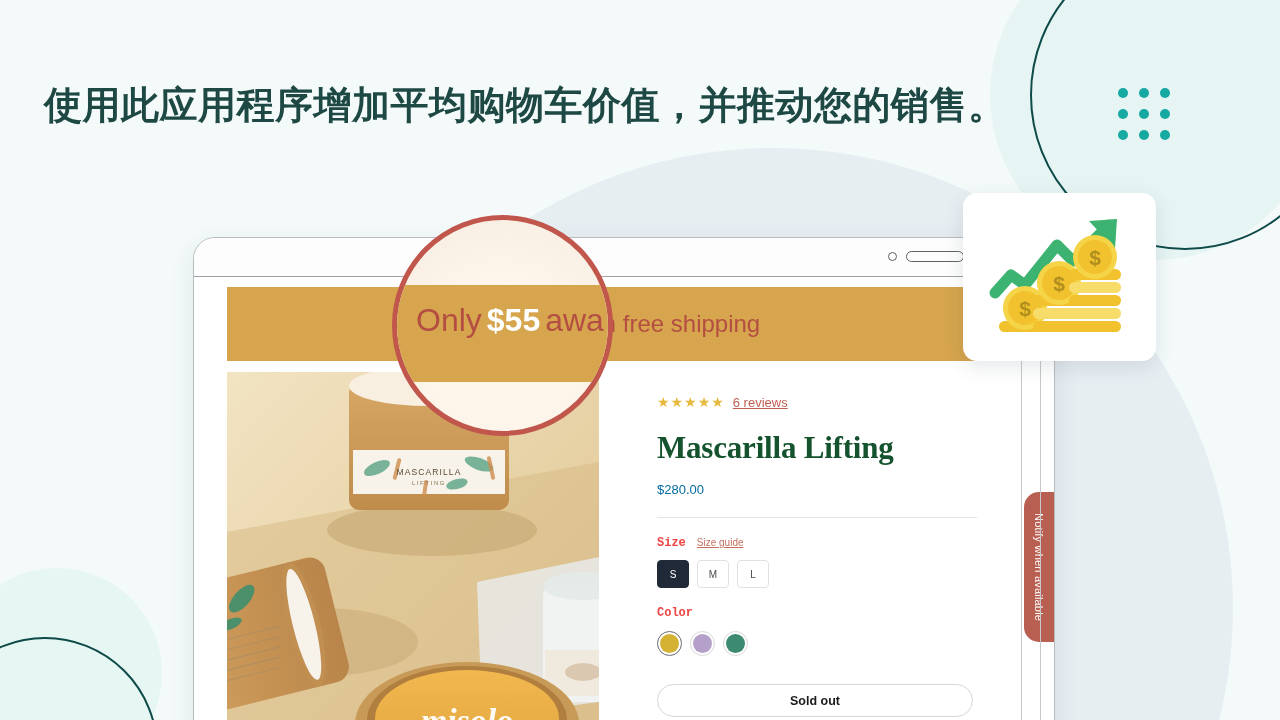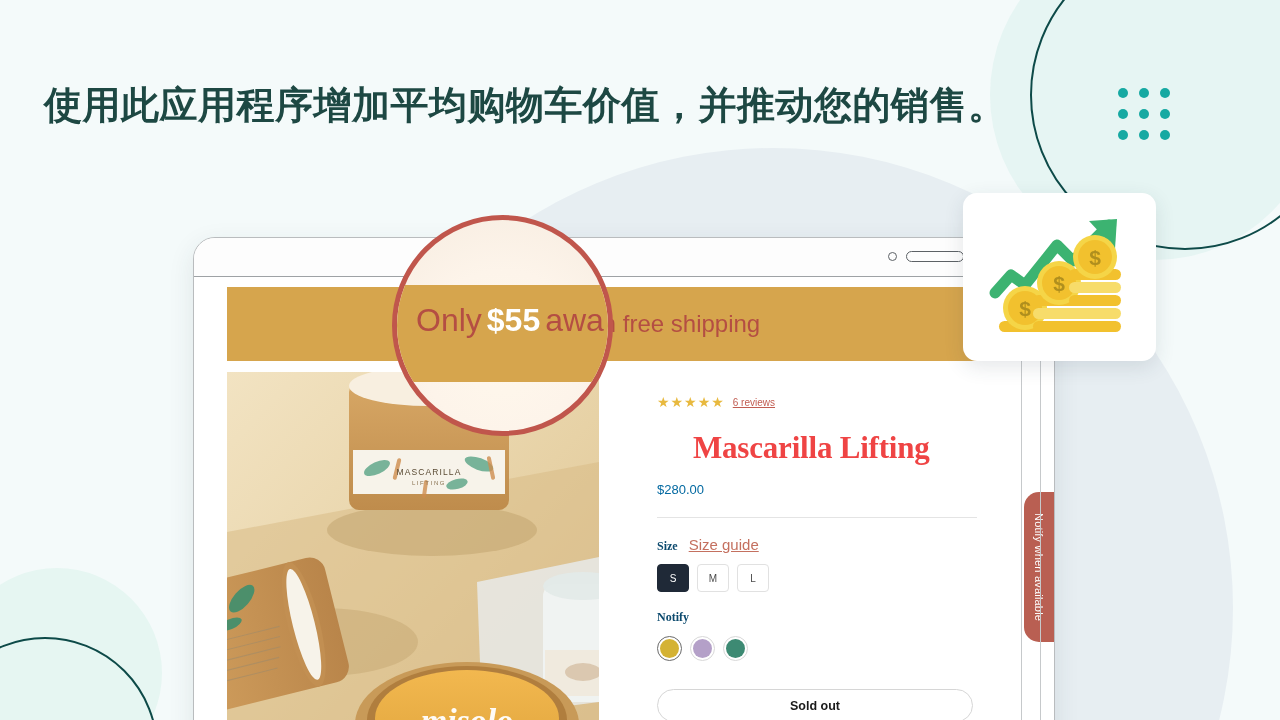--- a/index.html
+++ b/index.html
@@ -209,32 +209,31 @@
     gap: 8px;
     height: 16px;
   }
   .stars {
     color: #e8b93f;
     font-size: 14px;
     letter-spacing: 1px;
     line-height: 1;
   }
   .reviews-link {
-    font-size: 10px;
+    font-size: 13px;
     color: #c15d52;
   }
 
   .product-title {
     margin-top: 20px;
     font-family: "Liberation Serif", "DejaVu Serif", serif;
     font-size: 31px;
     font-weight: 700;
-    color: #ef4444;
+    color: #14532d;
     letter-spacing: -0.2px;
-    margin-left: 36px;
   }
 
   .product-price {
     margin-top: 16px;
     font-size: 13px;
     color: #0369a1;
   }
 
   .divider {
     margin-top: 20px;
@@ -243,27 +242,27 @@
     width: 320px;
   }
 
   .option-label-row {
     margin-top: 18px;
     display: flex;
     align-items: baseline;
     gap: 11px;
   }
   .option-label {
-    font-family: Liberation Serif, serif;
+    font-family: Liberation Mono, monospace;
     font-size: 12px;
     font-weight: 700;
-    color: #0c4a6e;
+    color: #ef4444;
   }
   .size-guide {
-    font-size: 15px;
+    font-size: 10px;
     color: #c4705f;
     text-decoration: underline;
   }
 
   .size-options {
     margin-top: 10px;
     display: flex;
     gap: 8px;
   }
   .size-box {
@@ -555,21 +554,21 @@
           <a class="size-guide" href="#">Size guide</a>
         </div>
 
         <div class="size-options">
           <div class="size-box selected">S</div>
           <div class="size-box">M</div>
           <div class="size-box">L</div>
         </div>
 
         <div class="option-label-row">
-          <span class="option-label">Notify</span>
+          <span class="option-label">Color</span>
         </div>
 
         <div class="color-options">
           <div class="swatch-wrap selected">
             <span class="swatch" style="background: rgb(212, 178, 52);"></span>
           </div>
           <div class="swatch-wrap">
             <span class="swatch" style="background: rgb(180, 160, 200);"></span>
           </div>
           <div class="swatch-wrap">

